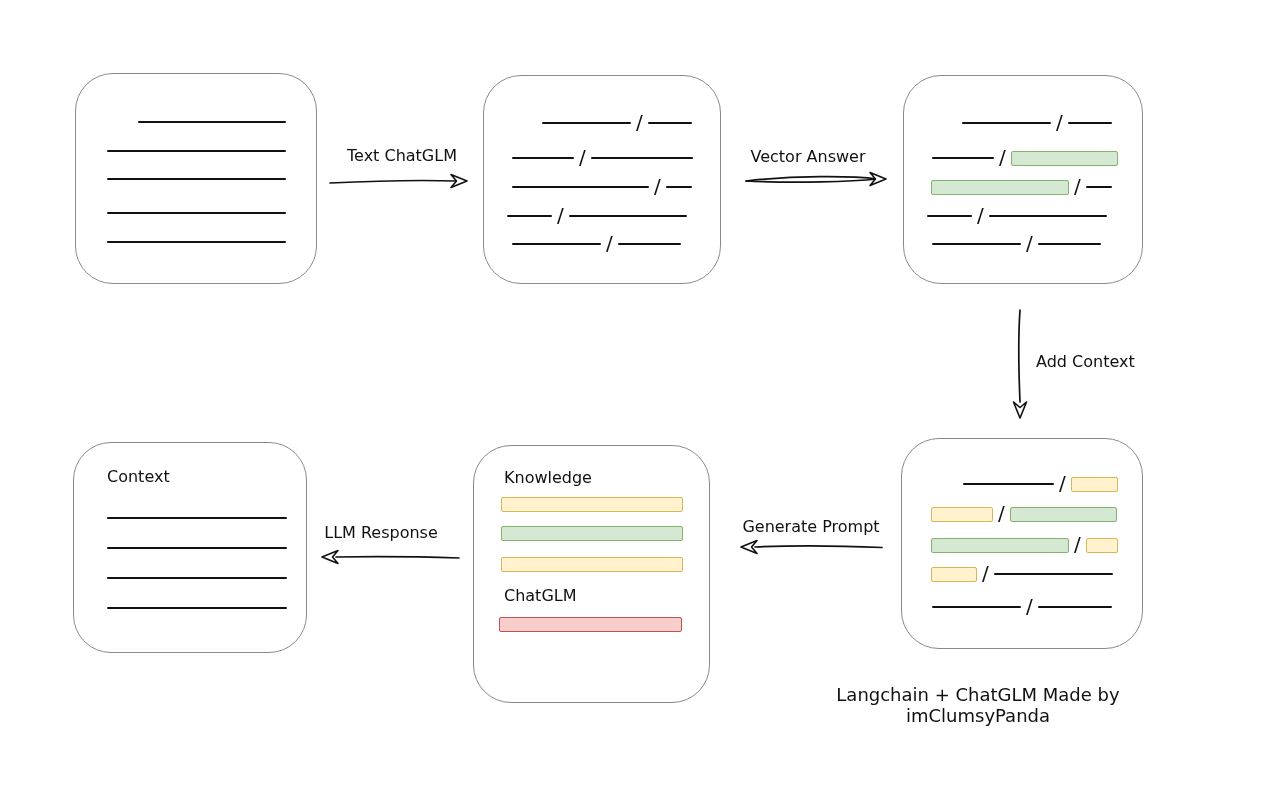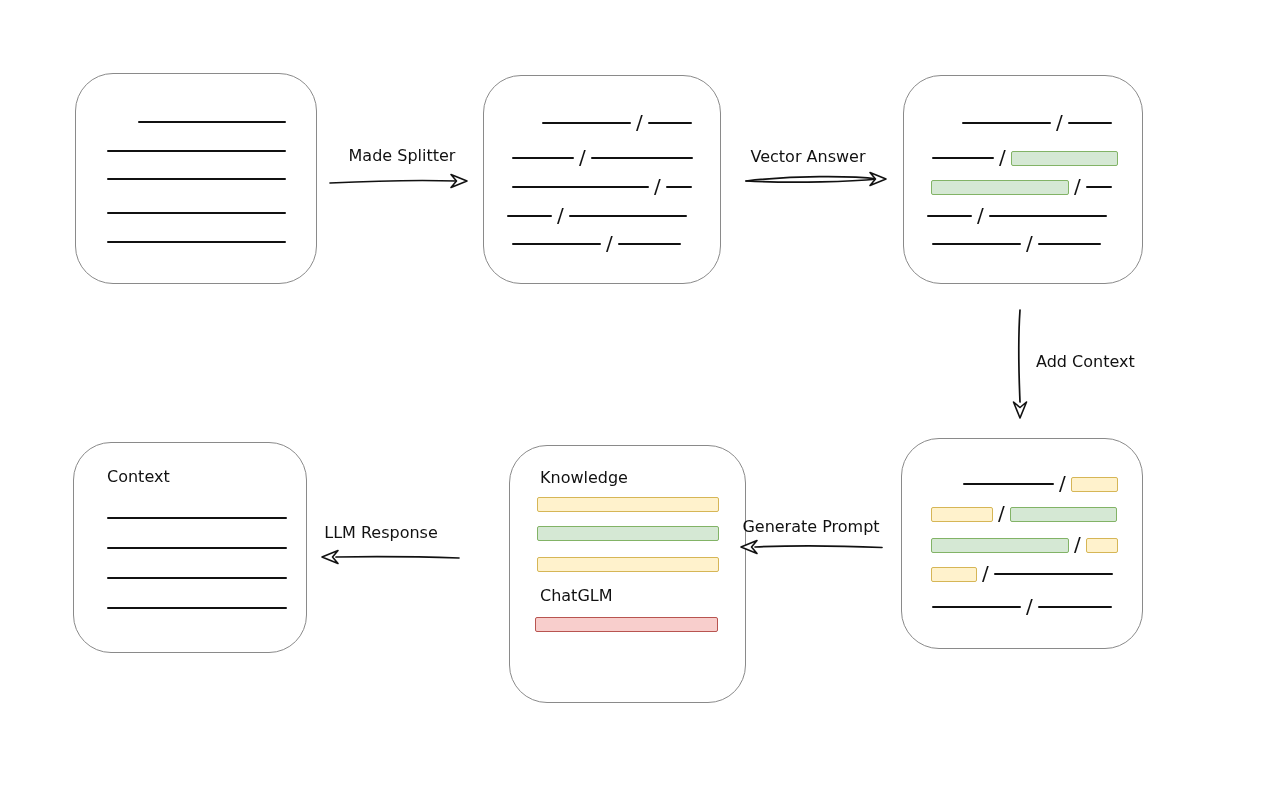--- a/index.html
+++ b/index.html
@@ -126,21 +126,21 @@
         <span class="slash">/</span>
         <div class="seg-line" style="width: 119px;"></div>
       </div>
       <div class="row" style="left: 30px; top: 159px;">
         <div class="seg-line" style="width: 89px;"></div>
         <span class="slash">/</span>
         <div class="seg-line" style="width: 74px;"></div>
       </div>
     </div>
 
-  <div class="box" style="left:509px;top:445px;width:237px;height:258px">
+  <div class="box" style="left:473px;top:445px;width:237px;height:258px">
     <span class="box-label" style="left:30px;top:22px">Knowledge</span>
     <span class="box-label" style="left:30px;top:140px">ChatGLM</span>
   <div class="row" style="left: 27px; top: 49px;">
         <div class="bar bar-yellow" style="width: 182px;"></div>
       </div>
       <div class="row" style="left: 27px; top: 78px;">
         <div class="bar bar-green" style="width: 182px;"></div>
       </div>
       <div class="row" style="left: 27px; top: 109px;">
         <div class="bar bar-yellow" style="width: 182px;"></div>
@@ -159,21 +159,21 @@
         <div class="seg-line" style="width: 180px;"></div>
       </div>
       <div class="row" style="left: 33px; top: 126px;">
         <div class="seg-line" style="width: 180px;"></div>
       </div>
       <div class="row" style="left: 33px; top: 156px;">
         <div class="seg-line" style="width: 180px;"></div>
       </div>
     </div>
 
-  <div class="arrow-label" style="left:337px;top:146px;width:130px">Made Splitter</div>
+  <div class="arrow-label" style="left:337px;top:146px;width:130px">Text ChatGLM</div>
   <div class="arrow-label" style="left:743px;top:147px;width:130px">Vector Answer</div>
   <div class="arrow-label" style="left:1036px;top:352px;text-align:center">Add Context</div>
   <div class="arrow-label" style="left:735px;top:517px;width:152px">Generate Prompt</div>
   <div class="arrow-label" style="left:317px;top:523px;width:128px">LLM Response</div>
 
   <svg class="arrow" style="left:326px;top:168px" width="148" height="26">
     <path class="astroke" d="M4,15 C45,13 100,12 131,13"></path>
     <path class="ahead" d="M125,6.5 L141,13 L125,19.5 L130.5,13 Z"></path>
   </svg>
 
@@ -191,13 +191,14 @@
   <svg class="arrow" style="left:734px;top:535px" width="152" height="26">
     <path class="astroke" d="M148,12.5 C100,10.5 55,10.5 21,12"></path>
     <path class="ahead" d="M23,5.5 L7,12 L23,18.5 L17.5,12 Z"></path>
   </svg>
 
   <svg class="arrow" style="left:313px;top:545px" width="150" height="26">
     <path class="astroke" d="M146,13 C100,11.5 60,11.5 23,12"></path>
     <path class="ahead" d="M25,5.5 L9,12 L25,18.5 L19.5,12 Z"></path>
   </svg>
 
+  <div id="caption">Langchain + ChatGLM Made by imClumsyPanda</div>
 </div>
 
 </body></html>

